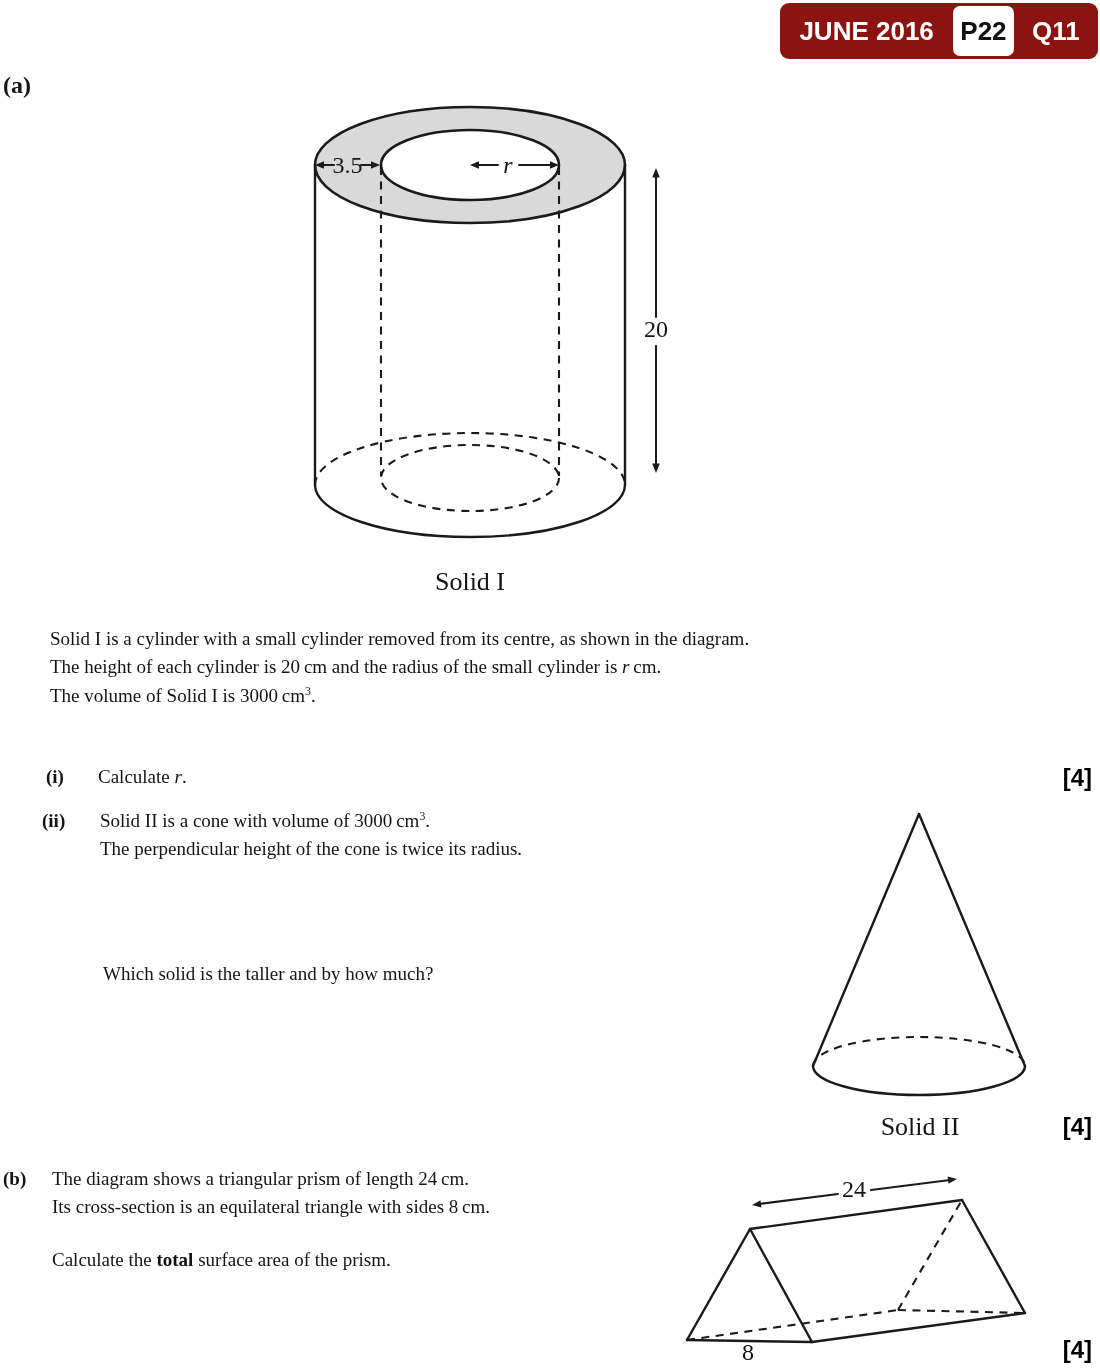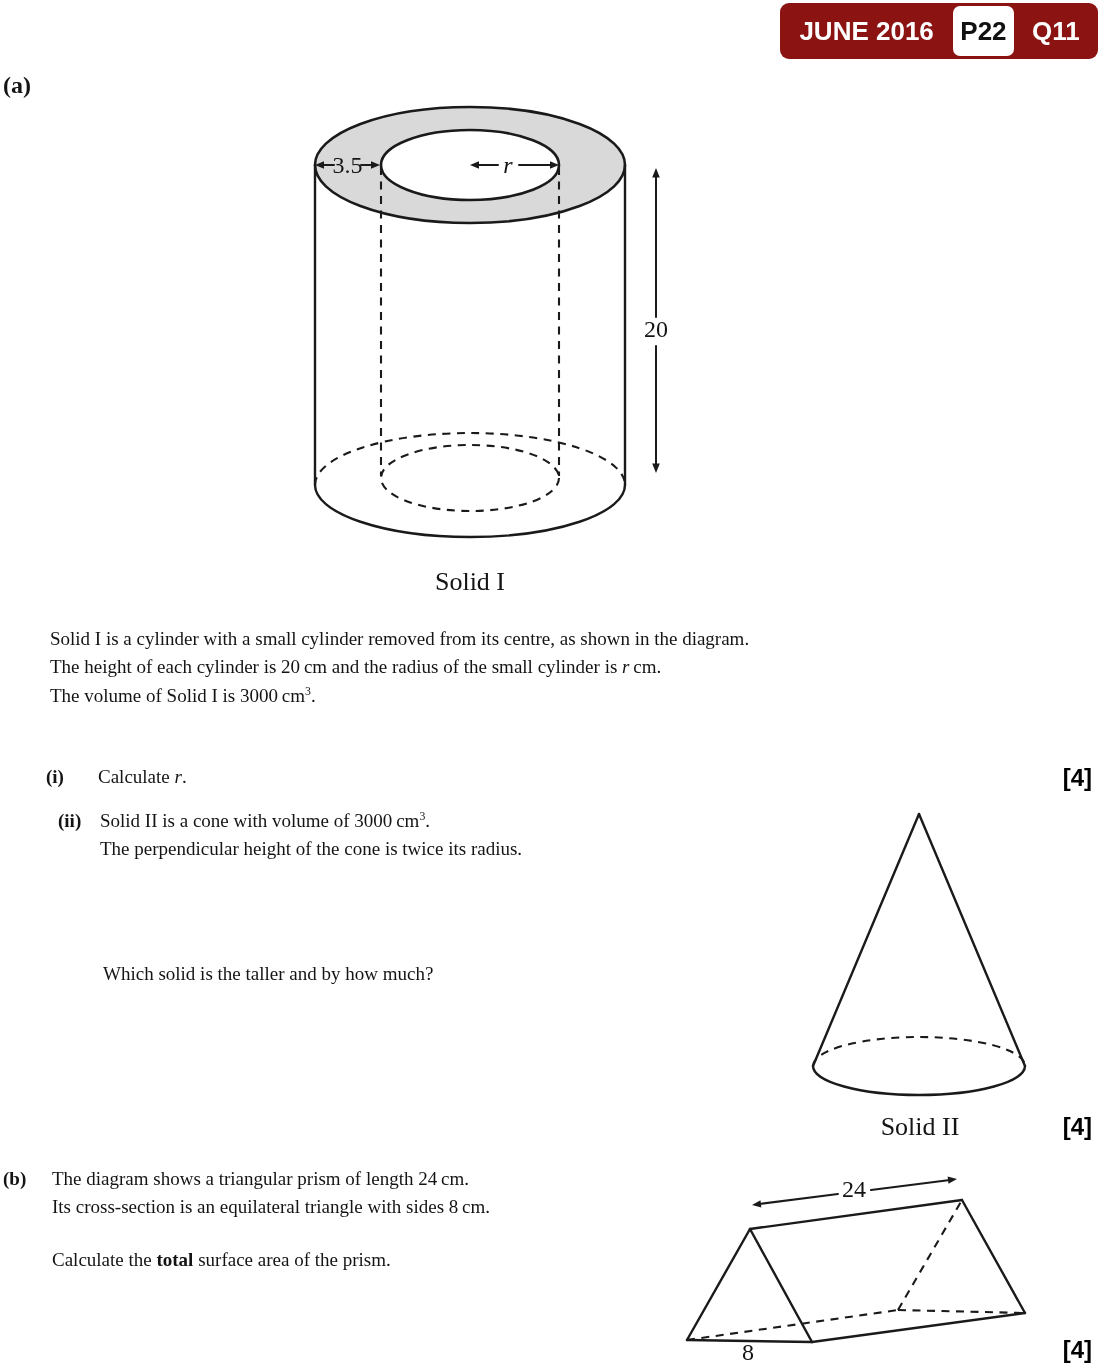--- a/index.html
+++ b/index.html
@@ -87,21 +87,21 @@
   <div class="abs serif" style="left:50px;top:625px;width:990px;">
     <div><span>Solid I is a cylinder with a small cylinder removed from its centre, as shown in the diagram.</span></div>
     <div><span>The height of each cylinder is 20 cm and the radius of the small cylinder is </span><span class="it">r</span><span> cm.</span></div>
     <div><span>The volume of Solid I is 3000 cm</span><sup>3</sup><span>.</span></div>
   </div>
 
   <div class="abs serif bold" style="left:46px;top:763px;">(i)</div>
   <div class="abs serif" style="left:98px;top:763px;text-align:right;"><span>Calculate </span><span class="it">r</span><span>.</span></div>
   <div class="marks" style="top:765px;">[4]</div>
 
-  <div class="abs serif bold" style="left:58px;top:807px;">(ii)</div>
+  <div class="abs serif bold" style="left:42px;top:807px;">(ii)</div>
   <div class="abs serif" style="left:100px;top:807px;width:640px;">
     <div><span>Solid II is a cone with volume of 3000 cm</span><sup>3</sup><span>.</span></div>
     <div><span>The perpendicular height of the cone is twice its radius.</span></div>
   </div>
   <div class="abs serif" style="left:103px;top:960px;">Which solid is the taller and by how much?</div>
 
   <svg class="fig" style="left:780px;top:795px;" width="290" height="360" viewBox="0 0 290 360">
     <line class="ln" x1="139" y1="19" x2="33" y2="271"></line>
     <line class="ln" x1="139" y1="19" x2="245" y2="271"></line>
     <path class="ln" d="M 33 271 A 106 29 0 0 0 245 271"></path>

